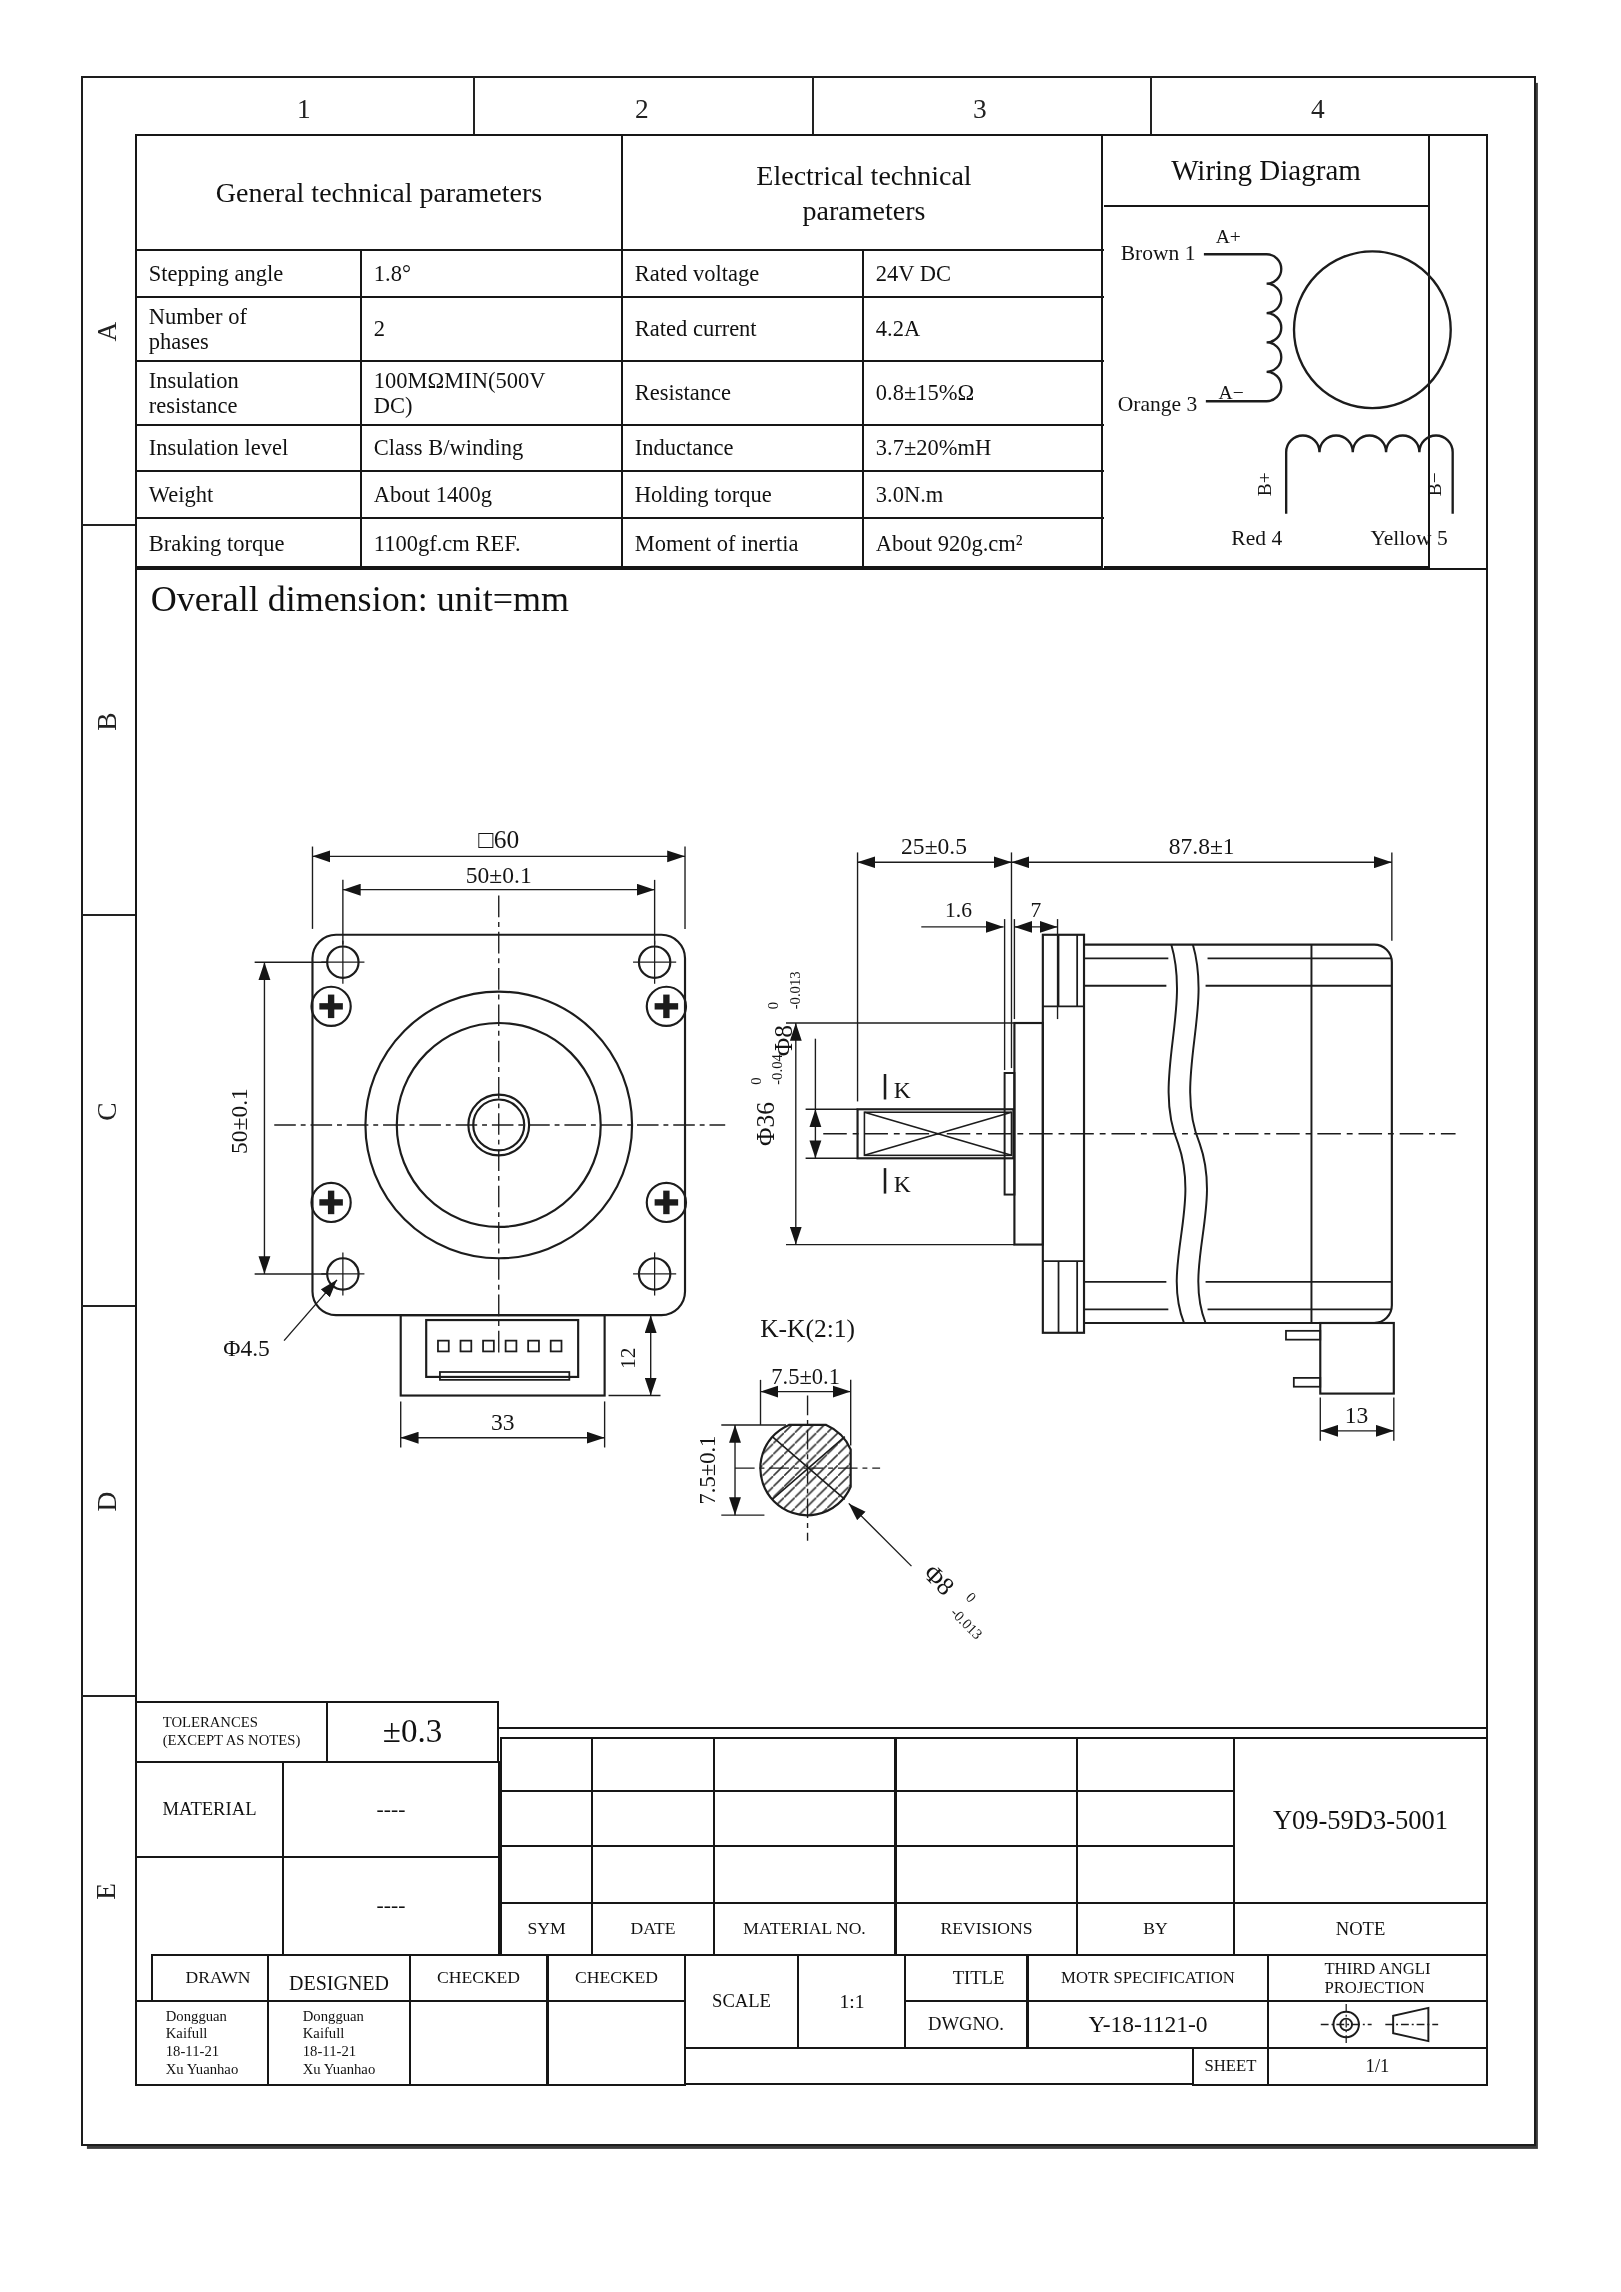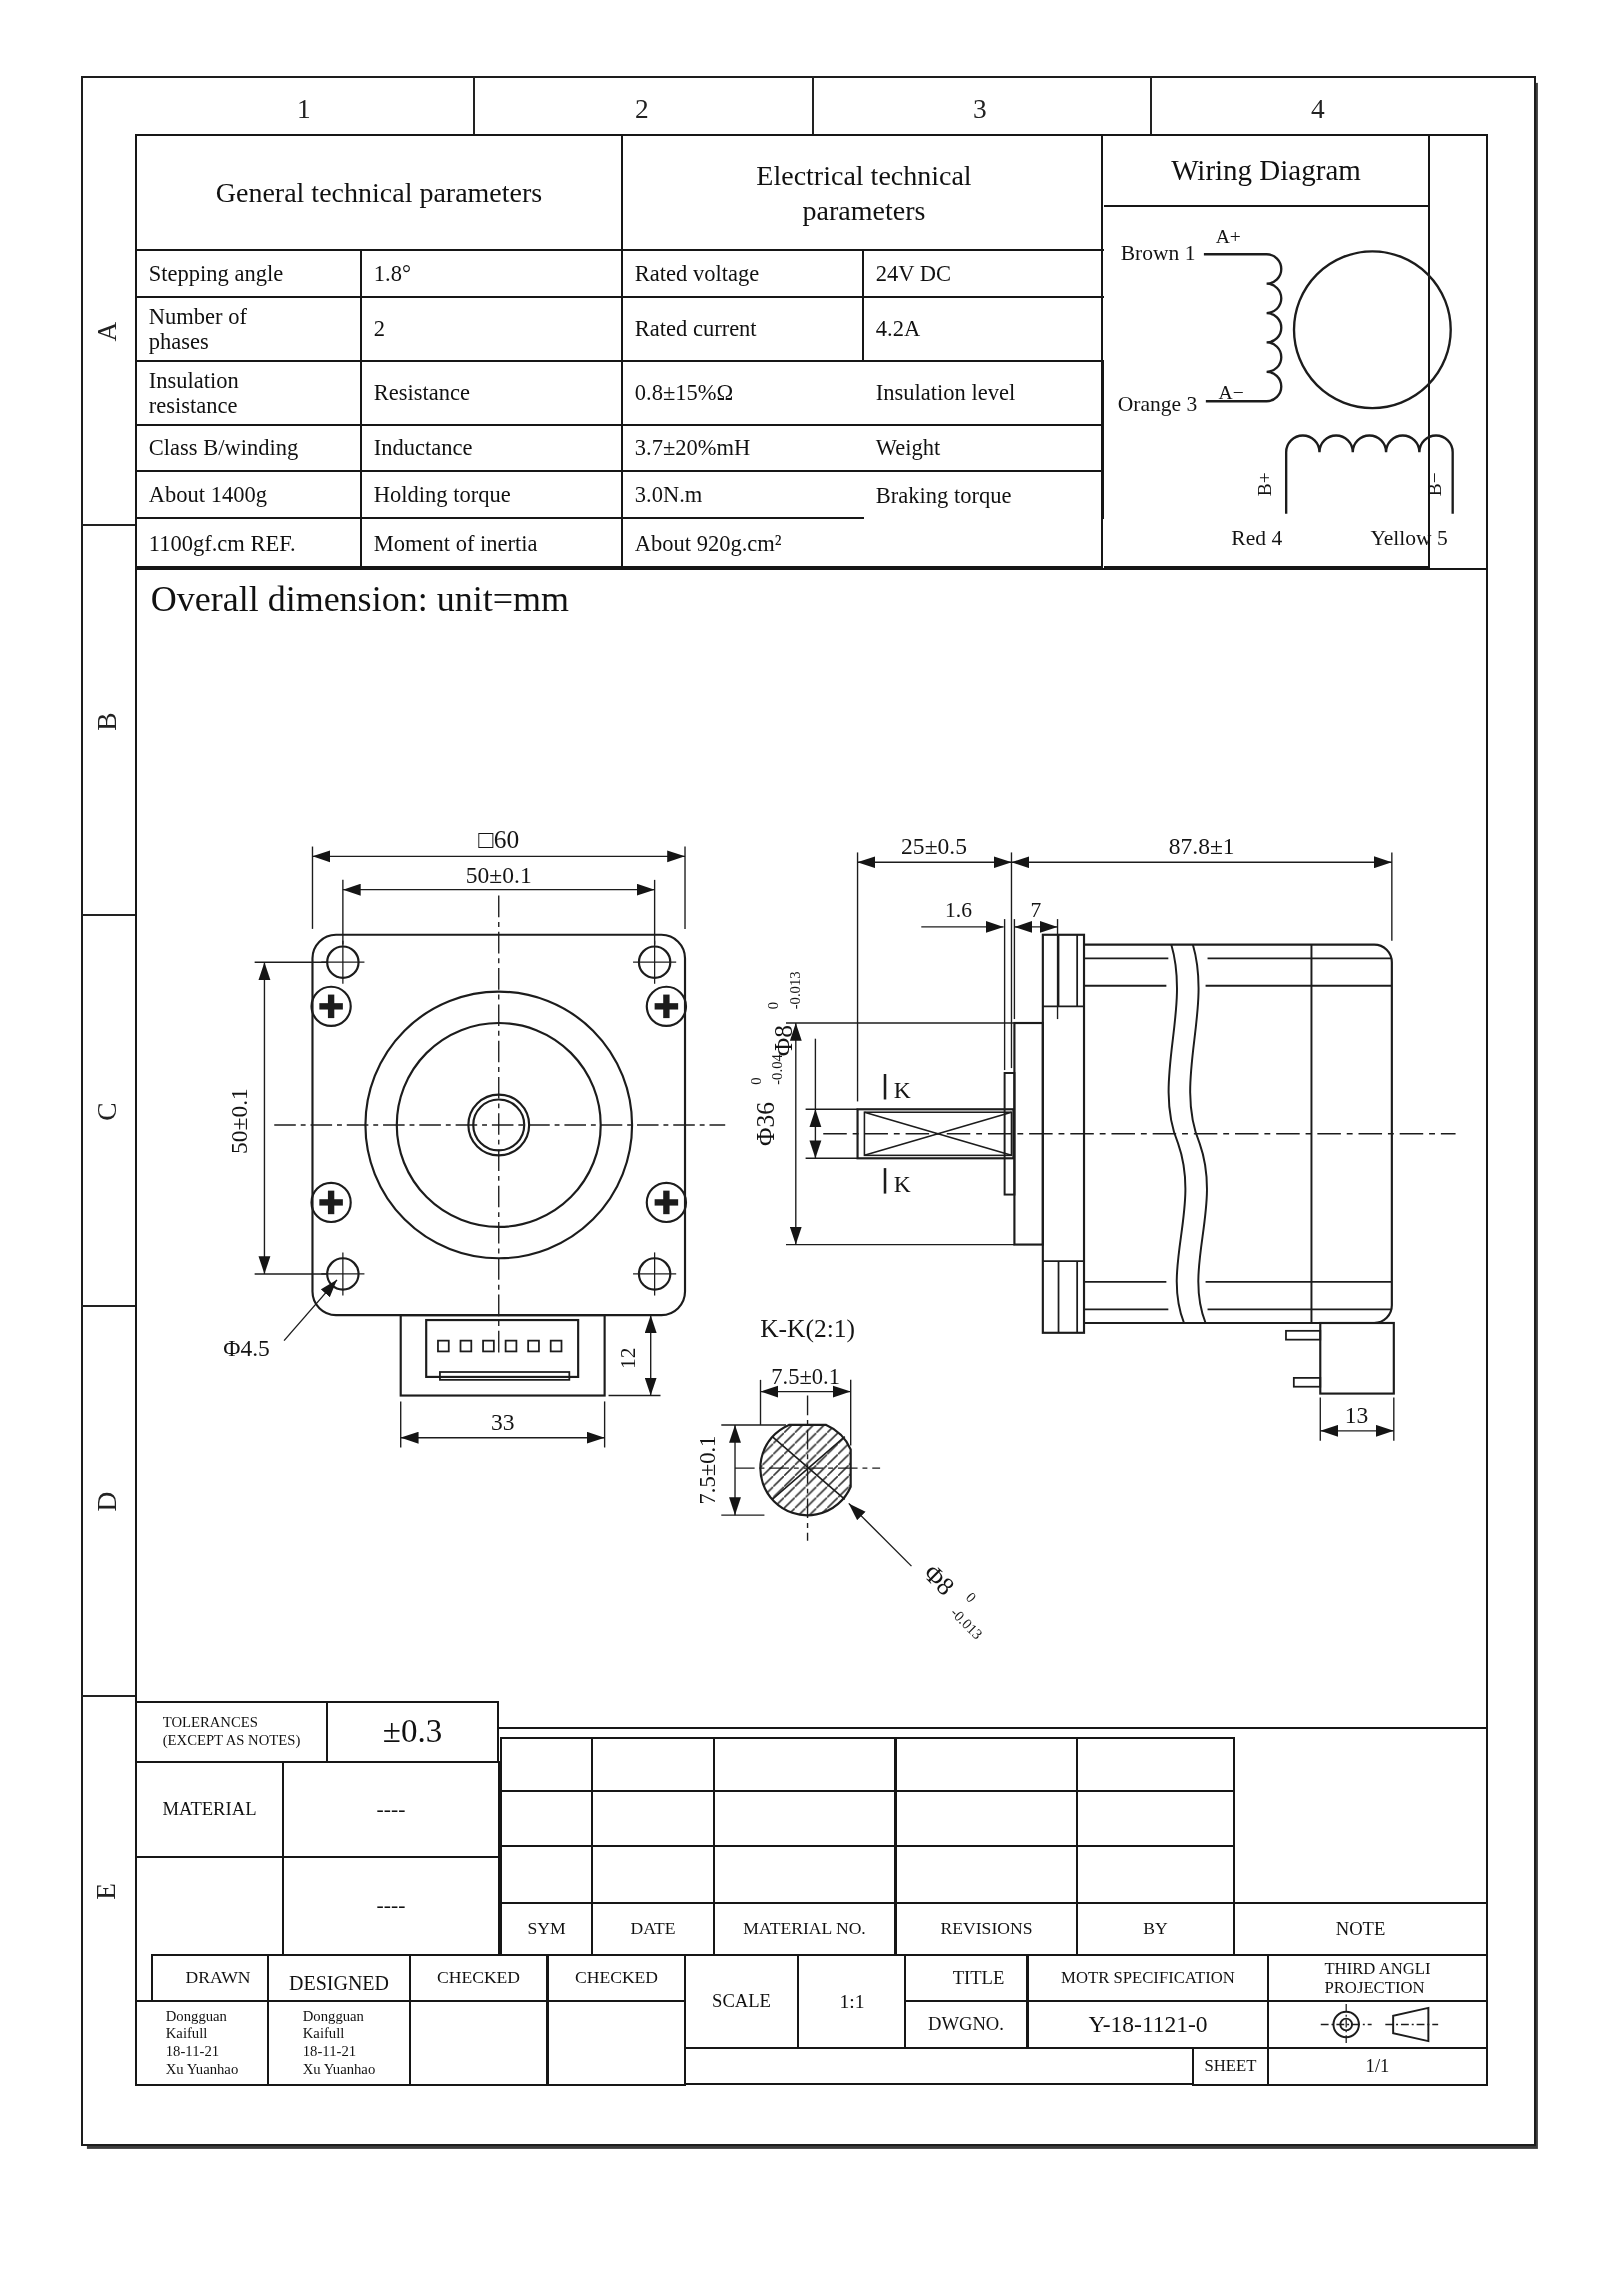--- a/index.html
+++ b/index.html
@@ -78,20 +78,22 @@
     <div class="pc nbr">24V DC</div>
 
     <div class="pc">Number of
 phases</div>
     <div class="pc">2</div>
     <div class="pc">Rated current</div>
     <div class="pc nbr">4.2A</div>
 
     <div class="pc">Insulation
 resistance</div>
+    <div class="pc">100MΩMIN(500V
+DC)</div>
     <div class="pc">Resistance</div>
     <div class="pc nbr">0.8±15%Ω</div>
 
     <div class="pc">Insulation level</div>
     <div class="pc">Class B/winding</div>
     <div class="pc">Inductance</div>
     <div class="pc nbr">3.7±20%mH</div>
 
     <div class="pc">Weight</div>
     <div class="pc">About 1400g</div>
@@ -380,20 +382,21 @@
     <div class="cell" style="left:578px;top:144px;width:183px;height:59px;"></div>
     <div class="cell" style="left:760px;top:144px;width:183px;height:59px;"></div>
     <div class="cell" style="left:941px;top:144px;width:159px;height:59px;"></div>
 
     <div class="cell" style="left:365px;top:201px;width:93px;height:54px;font-size:17.6px;">SYM</div>
     <div class="cell" style="left:456px;top:201px;width:124px;height:54px;font-size:17.6px;">DATE</div>
     <div class="cell" style="left:578px;top:201px;width:183px;height:54px;font-size:17.6px;">MATERIAL NO.</div>
     <div class="cell" style="left:760px;top:201px;width:183px;height:54px;font-size:17.6px;">REVISIONS</div>
     <div class="cell" style="left:941px;top:201px;width:159px;height:54px;font-size:17.6px;">BY</div>
 
+    <div class="cell" style="left:1098px;top:36px;width:255px;height:167px;font-size:26.5px;">Y09-59D3-5001</div>
     <div class="cell" style="left:1098px;top:201px;width:255px;height:54px;font-size:18.6px;">NOTE</div>
 
     <div class="cell" style="left:0;top:253px;width:134px;height:48px;font-size:17.6px;margin-left:16px;">DRAWN</div>
     <div class="cell" style="left:132px;top:253px;width:144px;height:58px;font-size:20px;">DESIGNED</div>
     <div class="cell" style="left:274px;top:253px;width:139px;height:48px;font-size:17.6px;">CHECKED</div>
     <div class="cell" style="left:412px;top:253px;width:139px;height:48px;font-size:17.6px;">CHECKED</div>
     <div class="cell pre" style="left:0;top:299px;width:134px;height:86px;font-size:14.7px;">Dongguan
 Kaifull
 18-11-21
 Xu Yuanhao</div>

